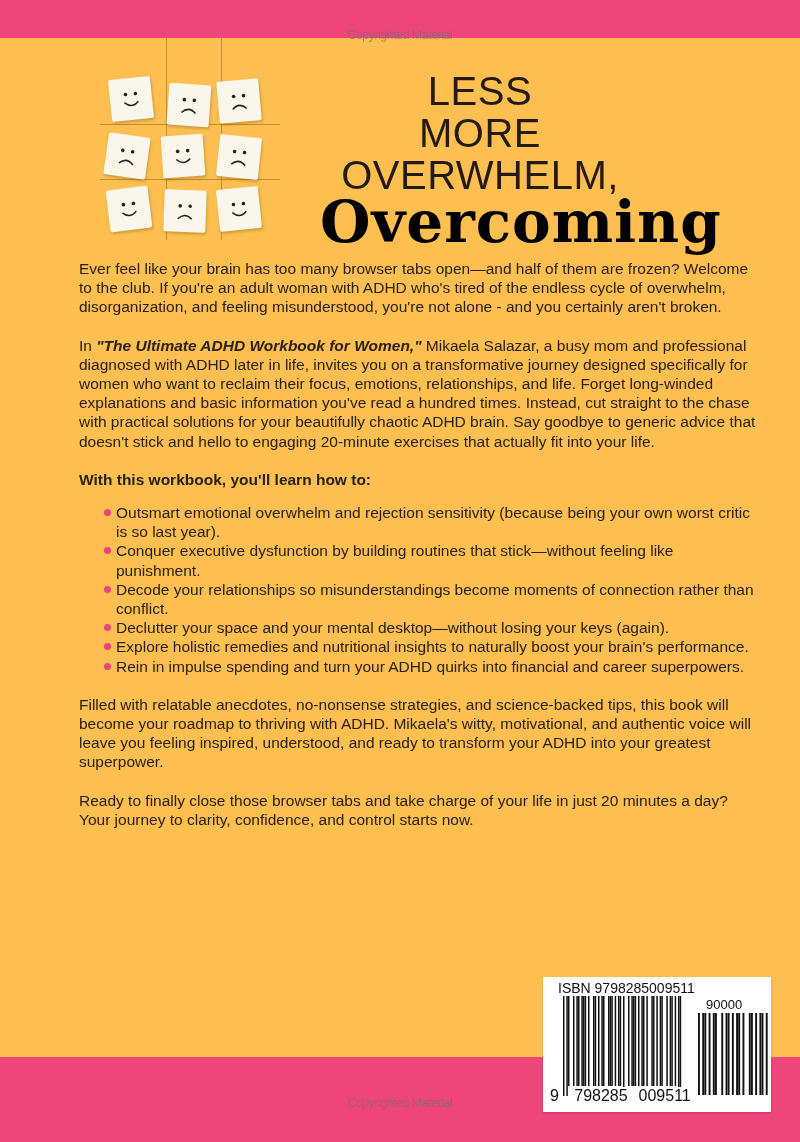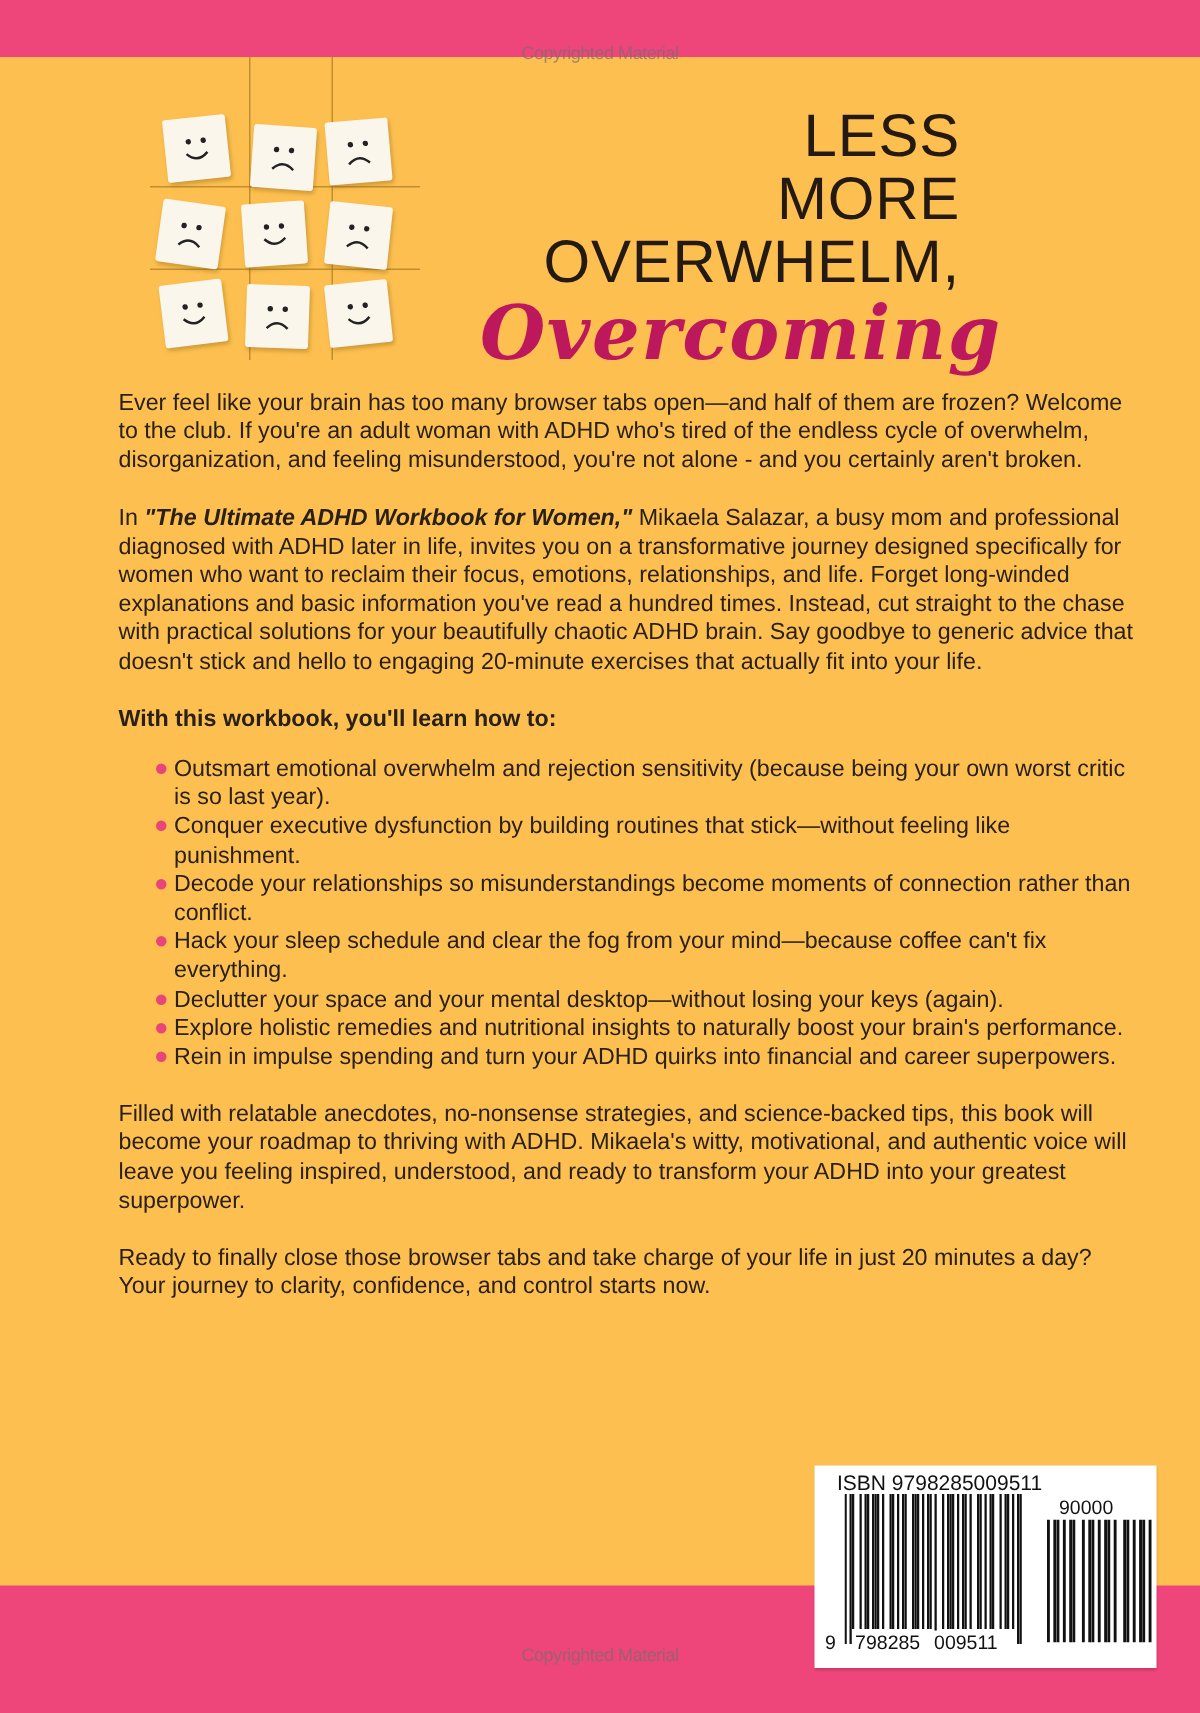--- a/index.html
+++ b/index.html
@@ -21,28 +21,28 @@
     .notes { position: absolute; left: 100px; top: 38px; width: 180px; height: 202px; }
     .gridline-v { position: absolute; top: 0; width: 1px; height: 202px; background: #a67a23; opacity: 0.7; }
     .gridline-h { position: absolute; left: 0; height: 1px; width: 180px; background: #a67a23; opacity: 0.7; }
     .note {
       position: absolute; width: 42px; height: 42px; background: #fbf6ec;
       box-shadow: 1px 2px 3px rgba(120,80,10,0.35); border-radius: 2px;
     }
     .note svg { width: 42px; height: 42px; display: block; }
 
     
-    .title-block { position: absolute; left: 320px; top: 70px; width: 320px; text-align: right; }
+    .title-block { position: absolute; left: 320px; top: 70px; width: 320px; text-align: center; }
     .title-line {
       font-family: "Liberation Sans", sans-serif; font-size: 40px; line-height: 42px;
       color: #241a12; letter-spacing: 0.5px;
     }
     .title-script {
-      font-family: "DejaVu Serif", serif; font-style: italic; font-weight: bold;
-      font-size: 50px; line-height: 56px; color: #be185d; margin-top: -2px; letter-spacing: 1px;
+      font-family: "DejaVu Serif", serif; font-weight: bold;
+      font-size: 58px; line-height: 56px; color: #000000; margin-top: -2px; letter-spacing: 1px;
     }
 
     
     .content { position: absolute; left: 79px; top: 259px; width: 680px; font-size: 15.5px; line-height: 19.2px; }
     .content p { margin: 0 0 19px 0; }
     .content b.em { font-style: italic; font-weight: bold; }
     .learn-heading { font-weight: bold; margin: 0 0 14px 0; }
     .bullets { list-style: none; margin: 0 0 19px 0; padding: 0 0 0 27px; }
     .bullets li { position: relative; margin: 0 0 0 0; padding-left: 10px; }
     .bullets li::before {
@@ -52,21 +52,21 @@
 
     
     .barcode {
       position: absolute; left: 543px; top: 977px; width: 228px; height: 135px;
       background: #ffffff; box-shadow: 0 1px 2px rgba(0,0,0,0.2);
     }
     .isbn-label { position: absolute; left: 15px; top: 3px; font-size: 14px; color: #111; }
     .addon-label { position: absolute; left: 163px; top: 20px; font-size: 13px; color: #111; }
     .bars-main { position: absolute; left: 20px; top: 19px; width: 120px; height: 100px; }
     .bars-addon { position: absolute; left: 155px; top: 36px; width: 72px; height: 82px; }
-    .digits { position: absolute; left: 6px; top: 110px; font-size: 13px; color: #111; background: transparent; }
+    .digits { position: absolute; left: 6px; top: 110px; font-size: 16px; color: #111; background: transparent; }
     .digits span { background: #fff; padding: 0 1px; }
   </style>
 </head>
 <body>
 
 <div class="band-top"></div>
 <div class="watermark">Copyrighted Material</div>
 
 <div class="notes">
   <div class="gridline-v" style="left:66px"></div>
@@ -148,21 +148,20 @@
 </div>
 
 <div class="content">
   <p>Ever feel like your brain has too many browser tabs open—and half of them are frozen? Welcome to the club. If you're an adult woman with ADHD who's tired of the endless cycle of overwhelm, disorganization, and feeling misunderstood, you're not alone - and you certainly aren't broken.</p>
   <p><span>In </span><b class="em">"The Ultimate ADHD Workbook for Women,"</b><span> Mikaela Salazar, a busy mom and professional diagnosed with ADHD later in life, invites you on a transformative journey designed specifically for women who want to reclaim their focus, emotions, relationships, and life. Forget long-winded explanations and basic information you've read a hundred times. Instead, cut straight to the chase with practical solutions for your beautifully chaotic ADHD brain. Say goodbye to generic advice that doesn't stick and hello to engaging 20-minute exercises that actually fit into your life.</span></p>
   <div class="learn-heading">With this workbook, you'll learn how to:</div>
   <ul class="bullets">
     <li>Outsmart emotional overwhelm and rejection sensitivity (because being your own worst critic is so last year).</li>
     <li>Conquer executive dysfunction by building routines that stick—without feeling like punishment.</li>
     <li>Decode your relationships so misunderstandings become moments of connection rather than conflict.</li>
-    <li>Hack your sleep schedule and clear the fog from your mind—because coffee can't fix everything.</li>
     <li>Declutter your space and your mental desktop—without losing your keys (again).</li>
     <li>Explore holistic remedies and nutritional insights to naturally boost your brain's performance.</li>
     <li>Rein in impulse spending and turn your ADHD quirks into financial and career superpowers.</li>
   </ul>
   <p>Filled with relatable anecdotes, no-nonsense strategies, and science-backed tips, this book will become your roadmap to thriving with ADHD. Mikaela's witty, motivational, and authentic voice will leave you feeling inspired, understood, and ready to transform your ADHD into your greatest superpower.</p>
   <p>Ready to finally close those browser tabs and take charge of your life in just 20 minutes a day? Your journey to clarity, confidence, and control starts now.</p>
 </div>
 
 <div class="band-bottom"></div>
 <div class="watermark bottom">Copyrighted Material</div>

